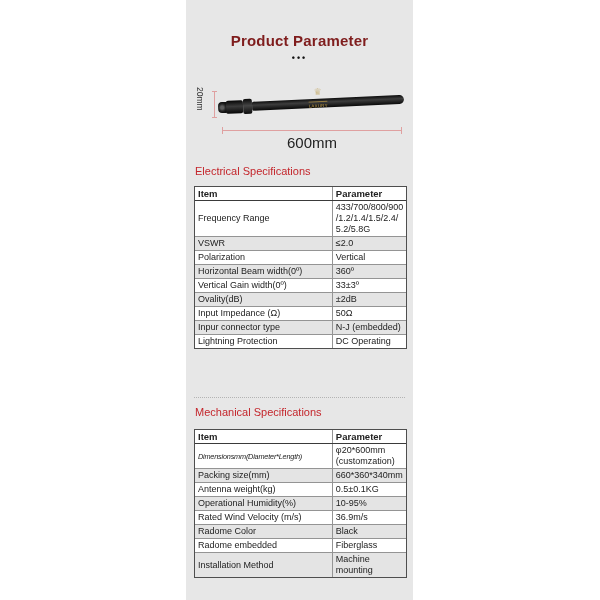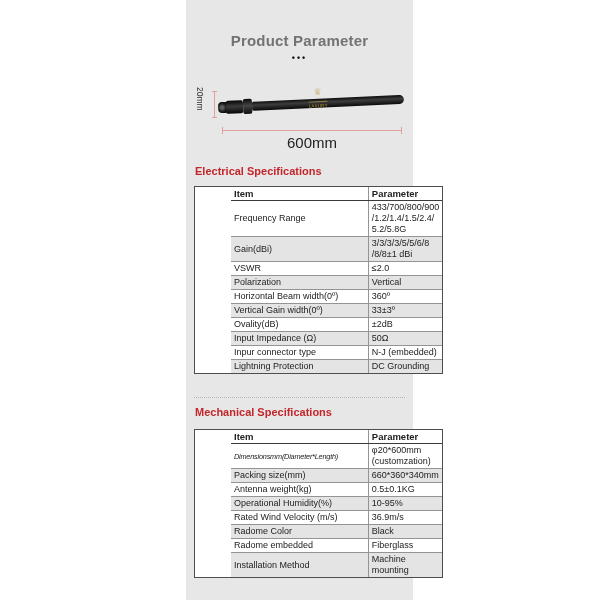--- a/index.html
+++ b/index.html
@@ -6,21 +6,21 @@
   body {
     width:600px; height:600px; background:#ffffff; overflow:hidden;
     font-family:"Liberation Sans", sans-serif; position:relative;
   }
   .card {
     position:absolute; left:186px; top:0; width:227px; height:600px;
     background:var(--card-bg,#e7e7e7);
   }
   .title {
     position:absolute; top:32px; left:0; width:100%; text-align:center;
-    font-size:15px; font-weight:bold; color:#737373; letter-spacing:0.2px;
+    font-size:15px; font-weight:bold; color:#7f1d1d; letter-spacing:0.2px;
   }
   .dots {
     position:absolute; top:53px; left:0; width:100%; text-align:center;
     font-size:9px; font-weight:bold; letter-spacing:2px; color:#111;
   }
   
   .figure { position:absolute; left:0; top:76px; width:227px; height:82px; }
   .antenna { position:absolute; left:32px; top:18px; width:188px; height:18px; transform:rotate(-2.6deg); }
   .cap {
     position:absolute; left:0; top:4px; width:9px; height:11px; border-radius:4px 1px 1px 4px;
@@ -47,28 +47,28 @@
   .dim-v-bracket::before { content:""; position:absolute; left:2px; top:0; bottom:0; width:1px;
     background:var(--dimension-pink,#dfa0a0); }
   .dim-h-line { position:absolute; left:36px; top:54px; width:180px; height:1px;
     background:var(--dimension-pink,#dfa0a0); }
   .dim-h-line::before, .dim-h-line::after { content:""; position:absolute; top:-3px;
     width:1px; height:7px; background:var(--dimension-pink,#dfa0a0); }
   .dim-h-line::before { left:0; } .dim-h-line::after { right:0; }
   .dim-h-label { position:absolute; left:36px; top:58px; width:180px; text-align:center;
     font-size:15px; color:#222; }
   
-  .sec-heading { position:absolute; left:9px; font-size:11px; font-weight:bold;
+  .sec-heading { position:absolute; left:9px; font-size:11px; font-weight:normal;
     color:var(--accent-red,#c4262c); }
   .elec-heading { top:165px; }
   .mech-heading { top:406px; }
   .dotted-sep { position:absolute; left:8px; right:8px; top:397px; height:0;
     border-top:1px dotted #b3b3b3; }
   .table-wrap { position:absolute; left:8px; width:211px; border:1px solid #4e4e4e;
-    background:#fff;padding-left:36px; }
+    background:#fff; }
   .elec-table-wrap { top:186px; }
   .mech-table-wrap { top:429px; }
   table { width:100%; border-collapse:collapse; table-layout:fixed; }
   th, td { border:1px solid #949494; font-size:9px; color:#222; padding:1px 3px;
     line-height:11px; text-align:left; vertical-align:middle; overflow:hidden; }
   th { font-weight:bold; font-size:9.5px; background:#fff; border-bottom:1px solid #3a3a3a; }
   th:first-child, td:first-child { width:62%; border-left:none; }
   th:last-child, td:last-child { border-right:none; }
   thead tr th { border-top:none; }
   tbody tr:last-child td { border-bottom:none; }
@@ -110,25 +110,20 @@
         </tr>
       </thead>
       <tbody>
           <tr>
             <td>Frequency Range</td>
             <td>433/700/800/900
 /1.2/1.4/1.5/2.4/
 5.2/5.8G</td>
           </tr>
           <tr>
-            <td>Gain(dBi)</td>
-            <td>3/3/3/3/5/5/6/8
-/8/8±1 dBi</td>
-          </tr>
-          <tr>
             <td>VSWR</td>
             <td>≤2.0</td>
           </tr>
           <tr>
             <td>Polarization</td>
             <td>Vertical</td>
           </tr>
           <tr>
             <td>Horizontal Beam width(0º)</td>
             <td>360º</td>
@@ -144,21 +139,21 @@
           <tr>
             <td>Input Impedance (Ω)</td>
             <td>50Ω</td>
           </tr>
           <tr>
             <td>Inpur connector type</td>
             <td>N-J (embedded)</td>
           </tr>
           <tr>
             <td>Lightning Protection</td>
-            <td>DC Grounding</td>
+            <td>DC Operating</td>
           </tr>
         </tbody>
     </table>
   </div>
 
   <div class="dotted-sep"></div>
 
   <div class="sec-heading mech-heading">Mechanical Specifications</div>
   <div class="table-wrap mech-table-wrap">
     <table>

